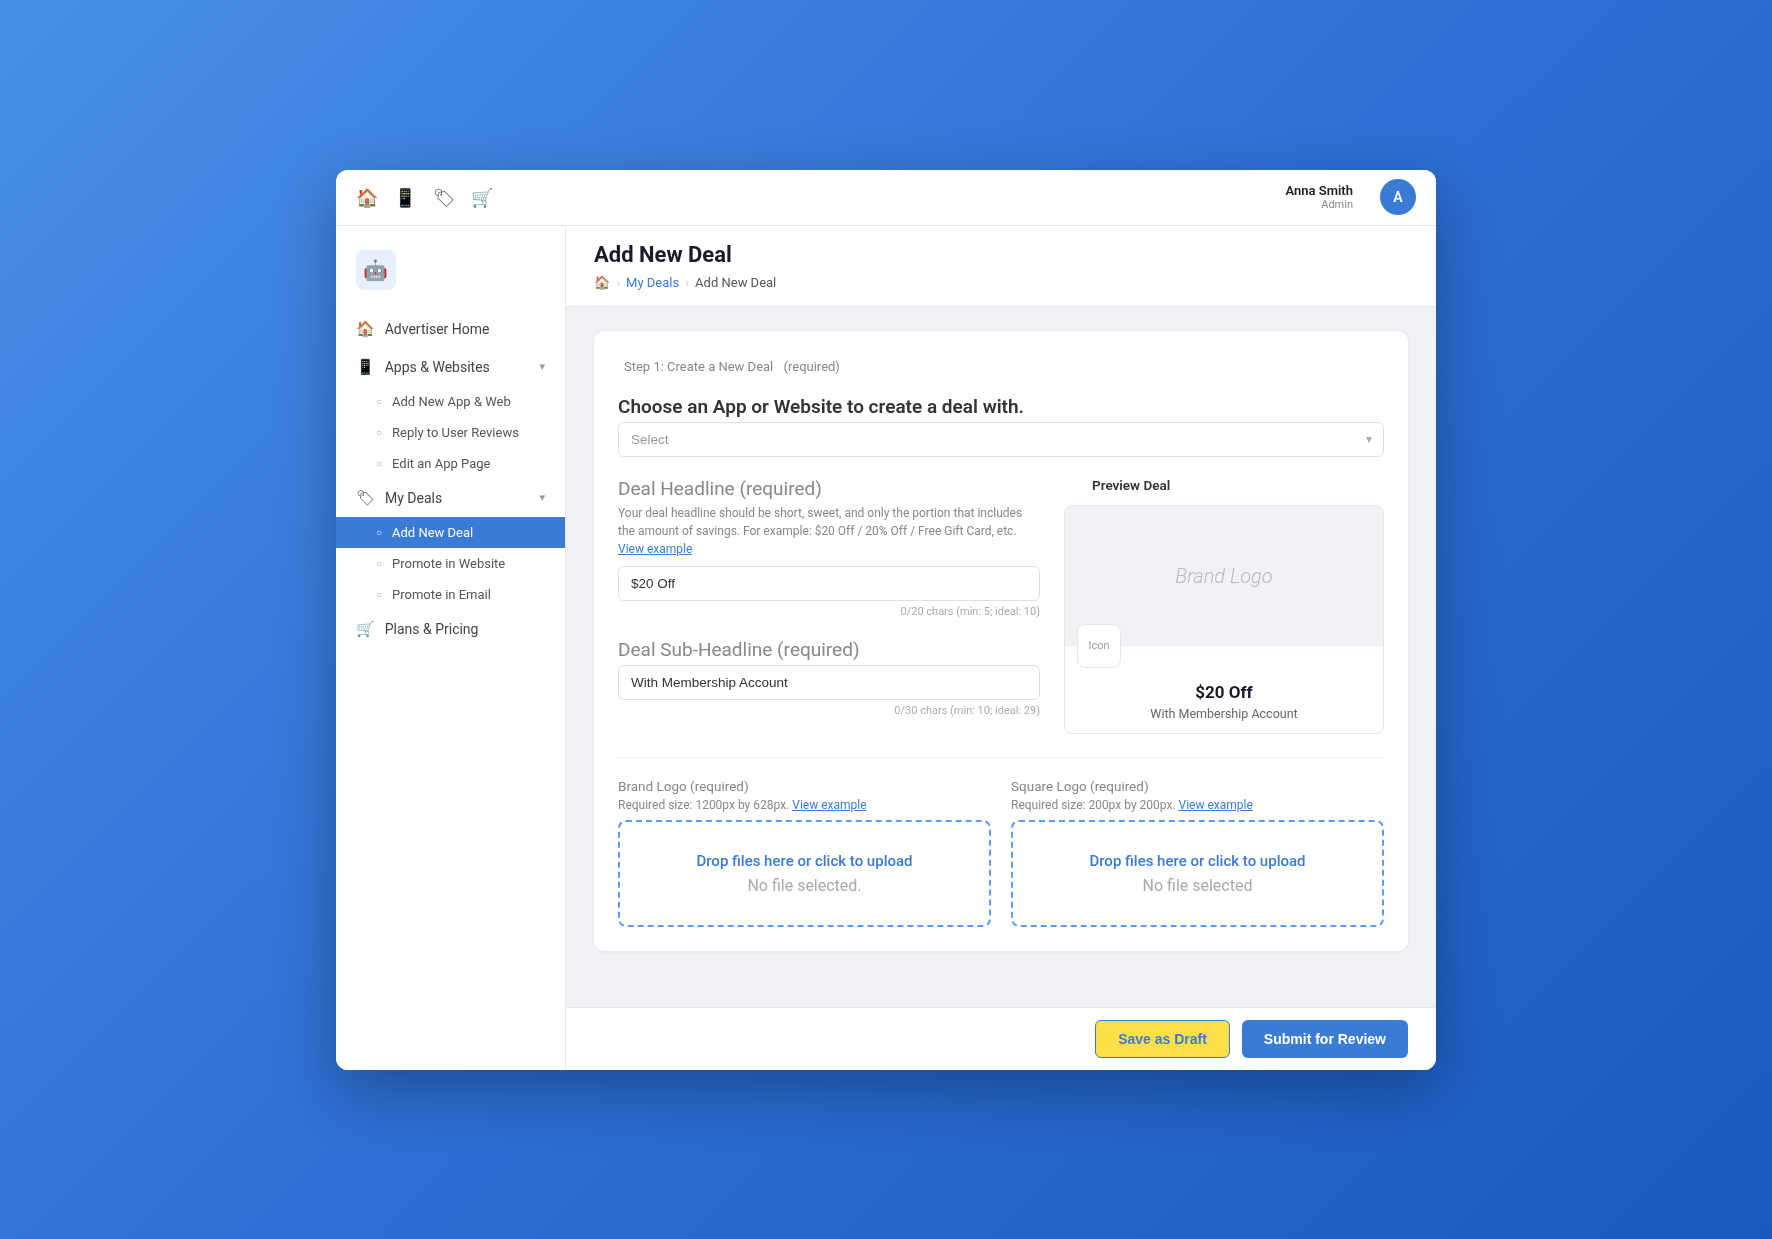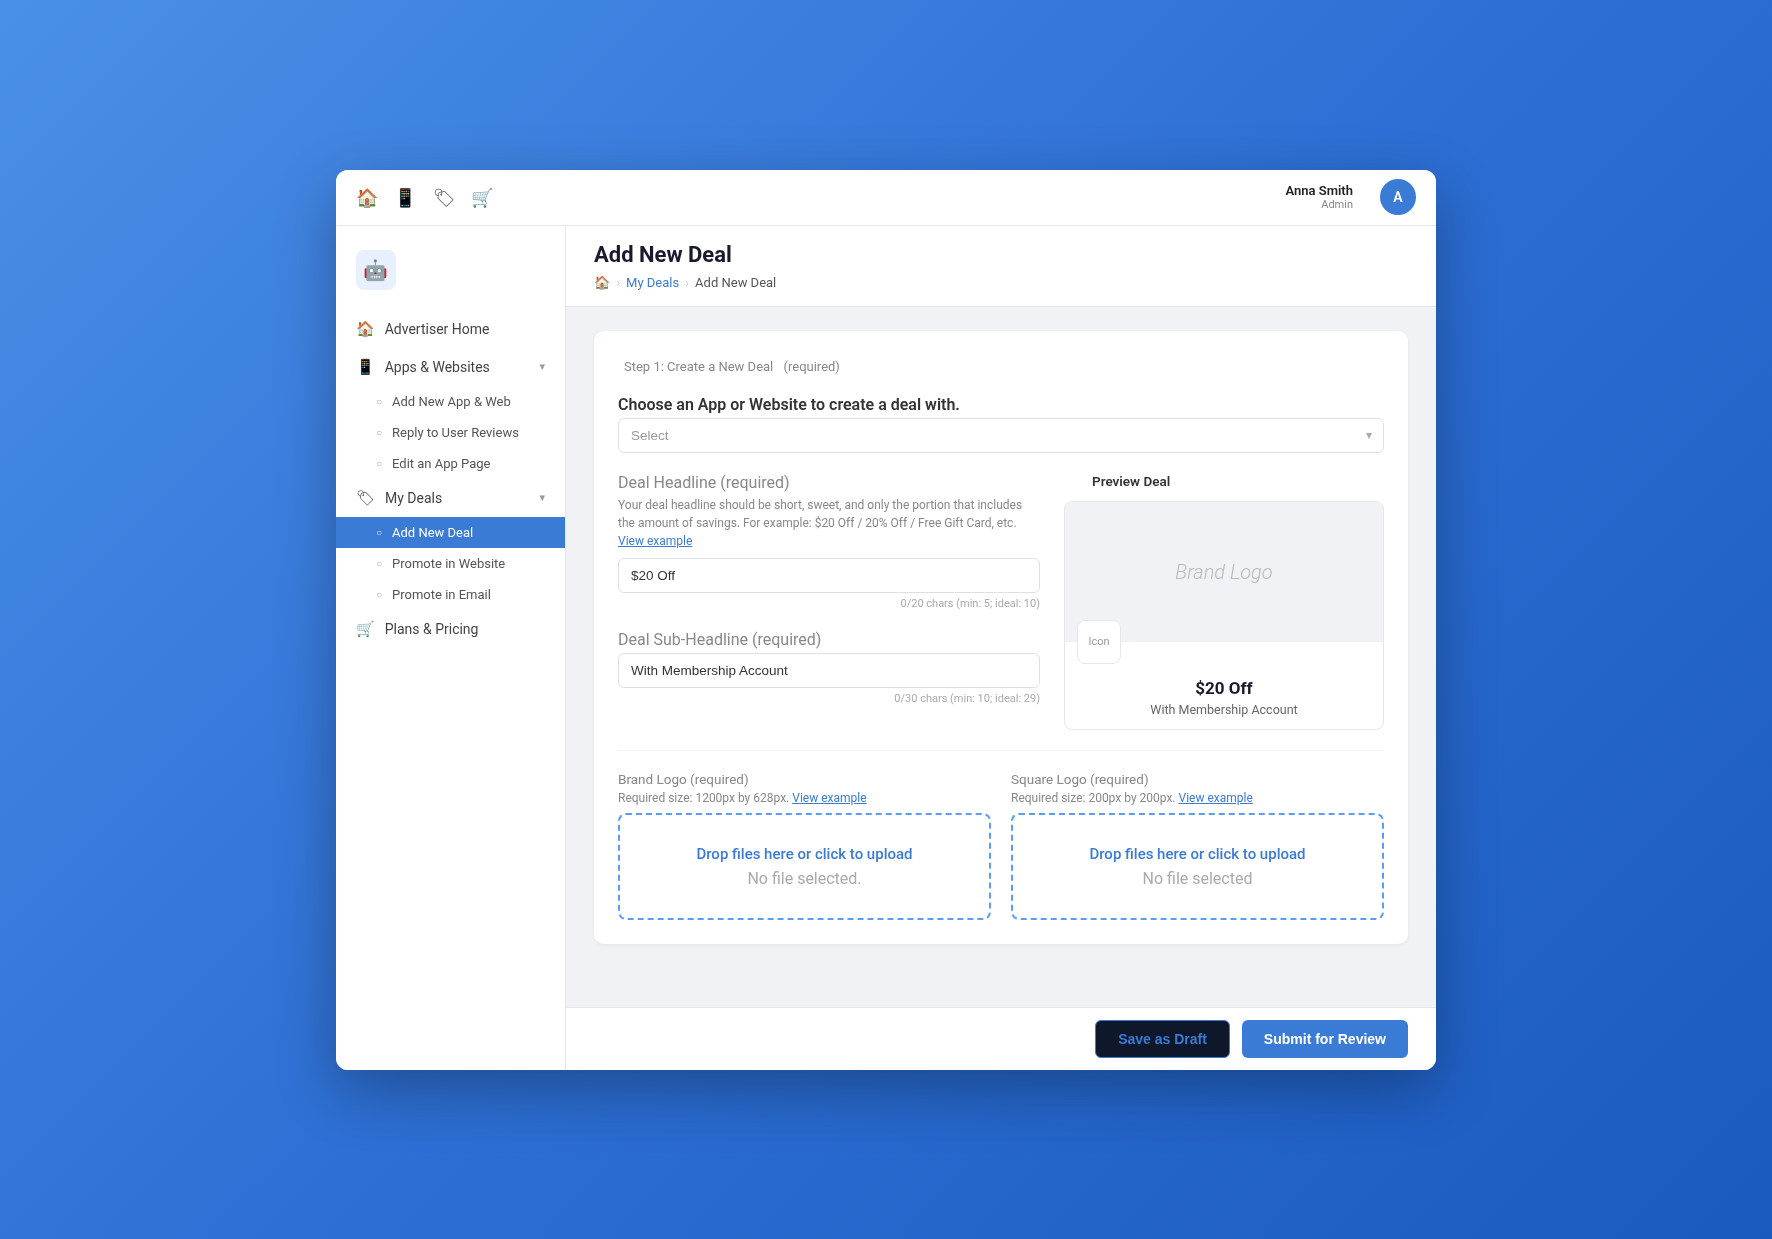--- a/index.html
+++ b/index.html
@@ -202,21 +202,21 @@
     .section-label {
       font-size: 14px;
       font-weight: 600;
       color: #333;
       margin-bottom: 16px;
     }
     .field-group {
       margin-bottom: 20px;
     }
     .field-label {
-      font-size: 16px;
+      font-size: 19px;
       font-weight: 600;
       color: #333;
       margin-bottom: 4px;
     }
     .field-label span {
       font-weight: 400;
       color: #888;
     }
     .field-hint {
       font-size: 12px;
@@ -370,21 +370,21 @@
       border-top: 1px solid #e5e7eb;
       padding: 12px 28px;
       display: flex;
       justify-content: flex-end;
       gap: 12px;
       flex-shrink: 0;
     }
     .btn-draft {
       padding: 10px 22px;
       border: 1.5px solid #3a7bd5;
-      background: #0f172a;
+      background: #fde047;
       color: #3a7bd5;
       border-radius: 6px;
       font-size: 14px;
       font-weight: 600;
       cursor: pointer;
     }
     .btn-submit {
       padding: 10px 22px;
       border: none;
       background: #3a7bd5;

